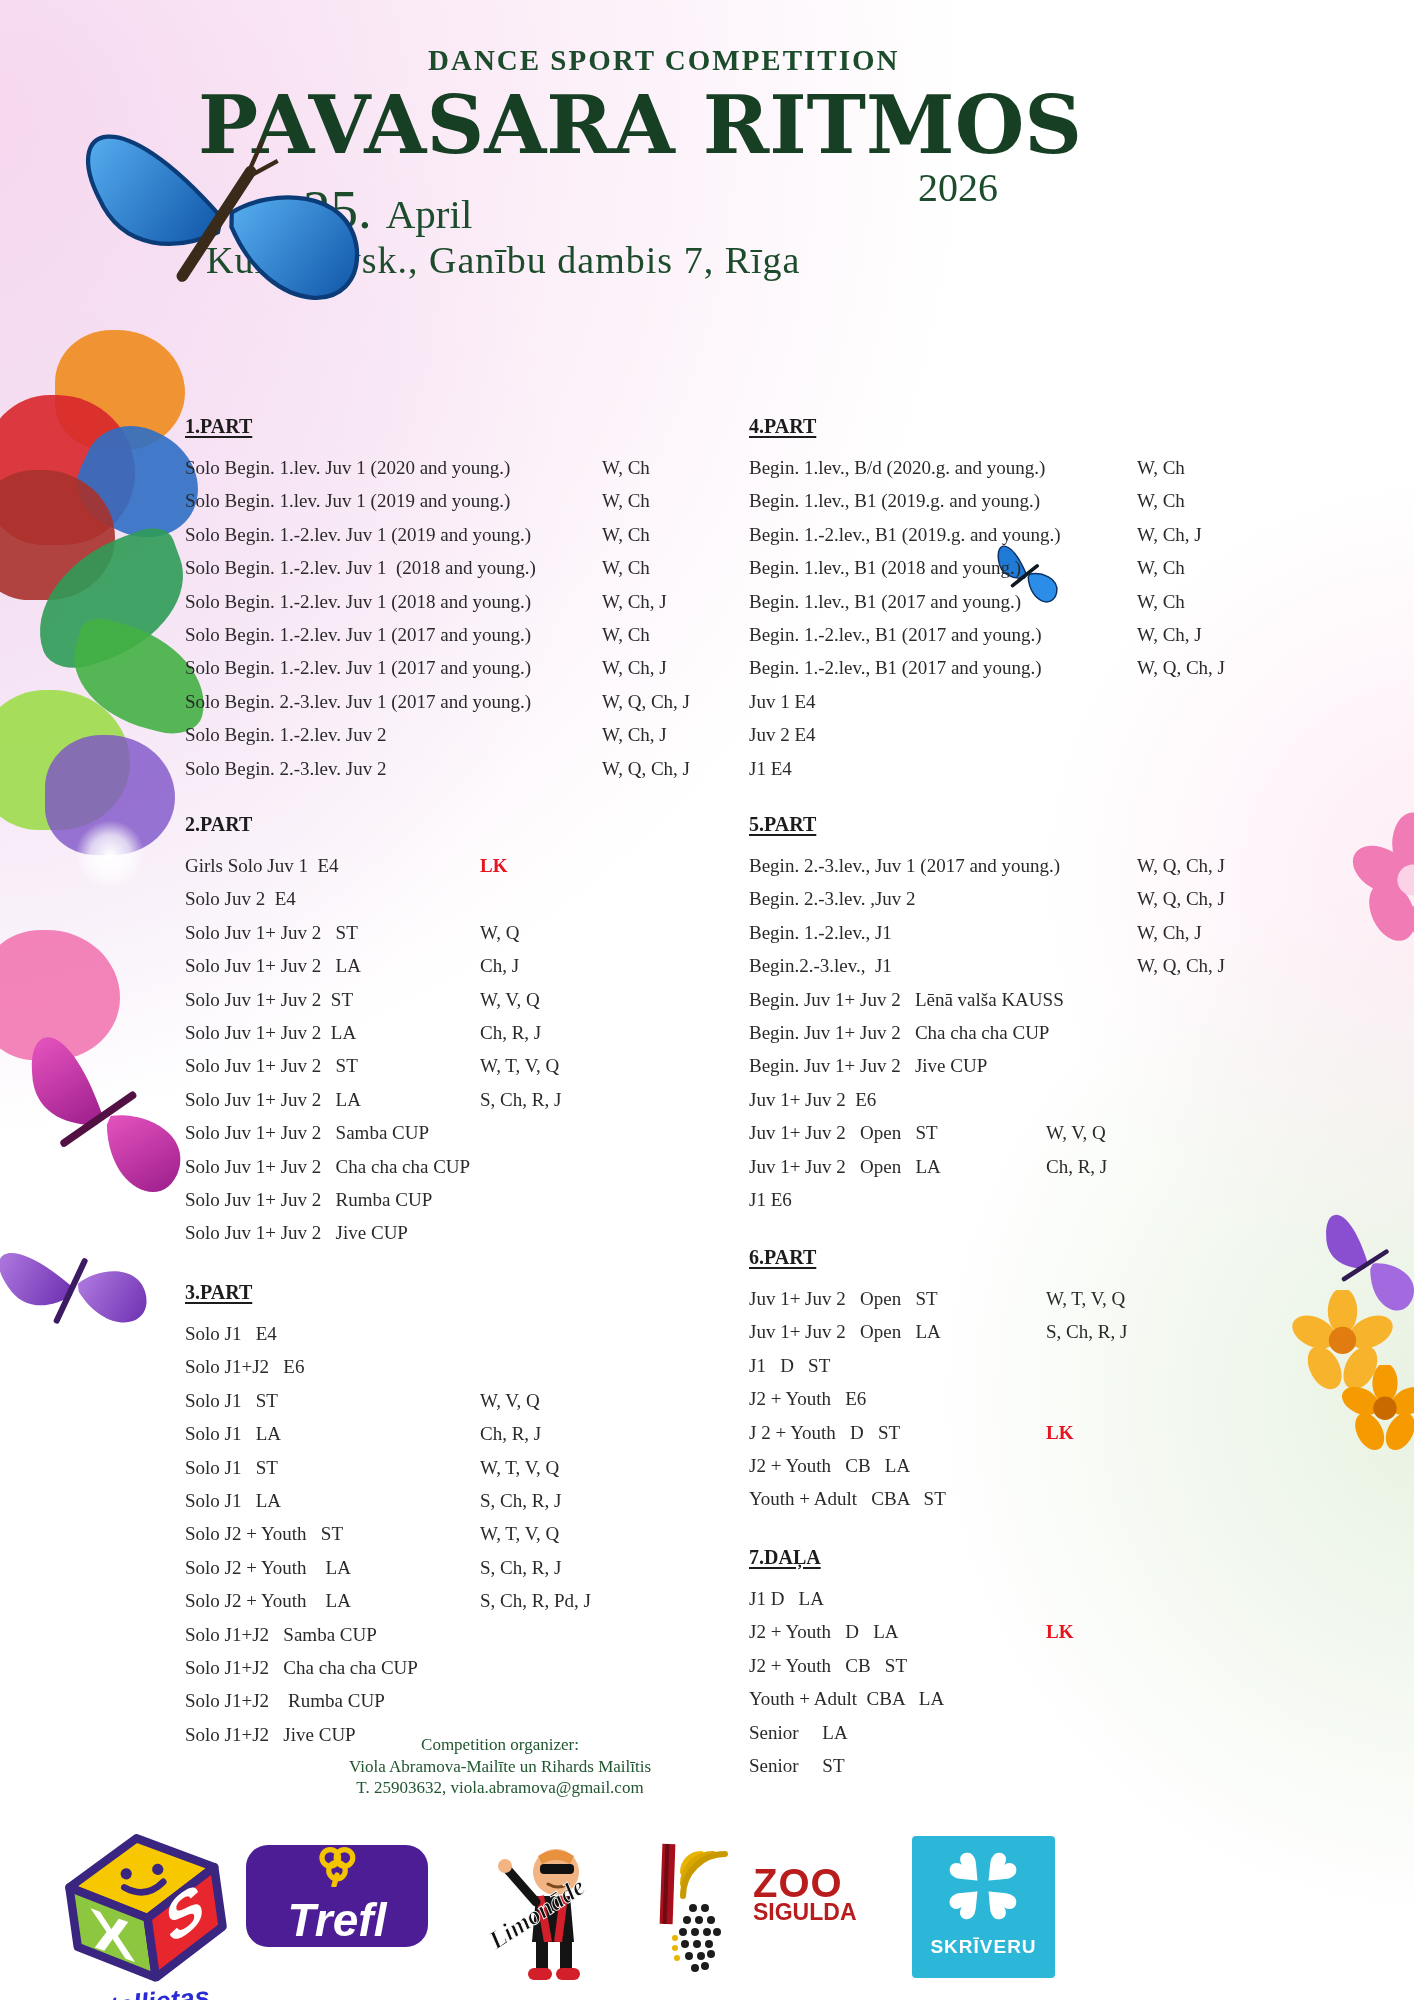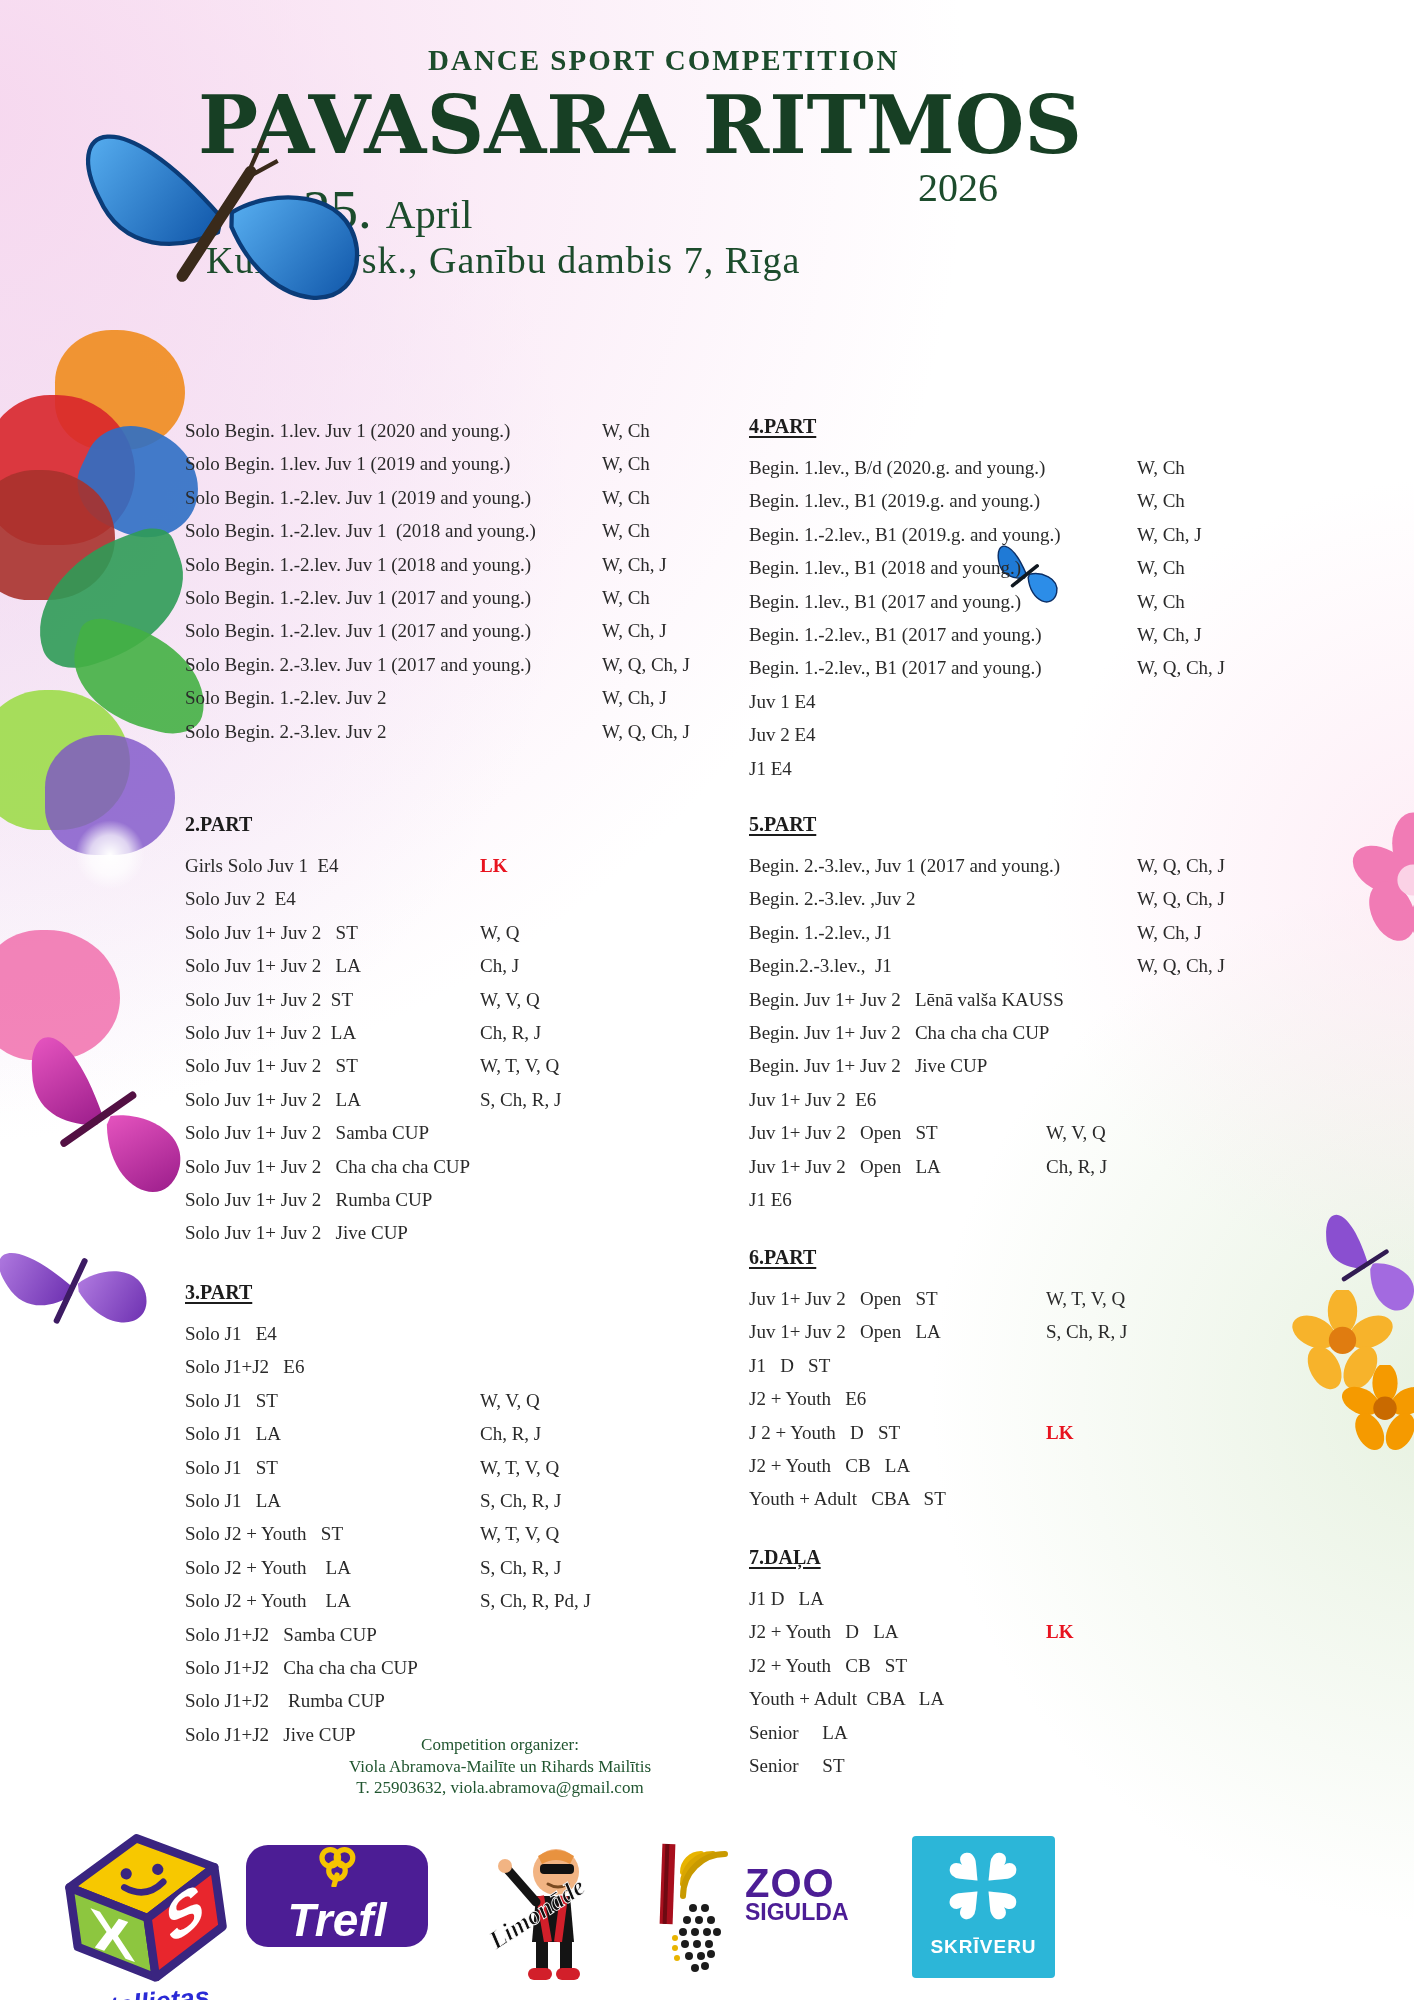--- a/index.html
+++ b/index.html
@@ -46,22 +46,22 @@
   .sparkle{position:absolute;width:70px;height:70px;border-radius:50%;
     background:radial-gradient(circle,#ffffff 0%,rgba(255,255,255,.7) 40%,rgba(200,225,255,0) 70%);}
   
   .sponsor{position:absolute;z-index:3;}
   .xs-caption{display:block;margin-top:2px;text-align:center;font-family:"Liberation Sans",sans-serif;
     font-weight:bold;font-style:italic;font-size:27px;color:#2b2bd6;transform:rotate(-6deg);}
   .trefl-box{width:182px;height:102px;background:#4c1d95;border-radius:22px;display:flex;
     align-items:center;justify-content:center;gap:6px;flex-direction:column;}
   .trefl-label{color:#fff;font-family:"Liberation Sans",sans-serif;font-weight:bold;font-style:italic;font-size:46px;}
   .zoo-box{width:218px;height:138px;position:relative;}
-  .zoo-text{position:absolute;left:92px;top:22px;font-family:"Liberation Sans",sans-serif;
-    font-weight:bold;color:#4c1d95;line-height:.95;}
+  .zoo-text{position:absolute;left:100px;top:22px;font-family:"Liberation Sans",sans-serif;
+    font-weight:bold;color:#b91c1c;line-height:.95;}
   .zoo-top{font-size:40px;letter-spacing:1px;}
   .zoo-bottom{font-size:23px;letter-spacing:0px;}
   .skriveru-box{width:143px;height:142px;background:#2cb6d8;border-radius:4px;position:relative;
     display:flex;flex-direction:column;align-items:center;justify-content:flex-end;}
   .skriveru-label{color:#fff;font-family:"Liberation Sans",sans-serif;font-weight:bold;
     font-size:19px;letter-spacing:1px;margin-bottom:20px;}
 </style>
 </head>
 <body>
 
@@ -162,20 +162,21 @@
   <div class="tagline">DANCE SPORT COMPETITION</div>
   <div class="title">PAVASARA RITMOS</div>
   <div class="year">2026</div>
   <div class="dateline">
     <span class="date-day">25.</span>
     <span class="date-month">April</span>
   </div>
   <div class="venue">Kultūru vsk., Ganību dambis 7, Rīga</div>
 
   <div class="part p1">
+      <div class="part-heading u">1.PART</div>
       <div class="row">
         <span class="event">Solo Begin. 1.lev. Juv 1 (2020 and young.)</span>
         <span class="dances">W, Ch</span>
       </div>
       <div class="row">
         <span class="event">Solo Begin. 1.lev. Juv 1 (2019 and young.)</span>
         <span class="dances">W, Ch</span>
       </div>
       <div class="row">
         <span class="event">Solo Begin. 1.-2.lev. Juv 1 (2019 and young.)</span>

